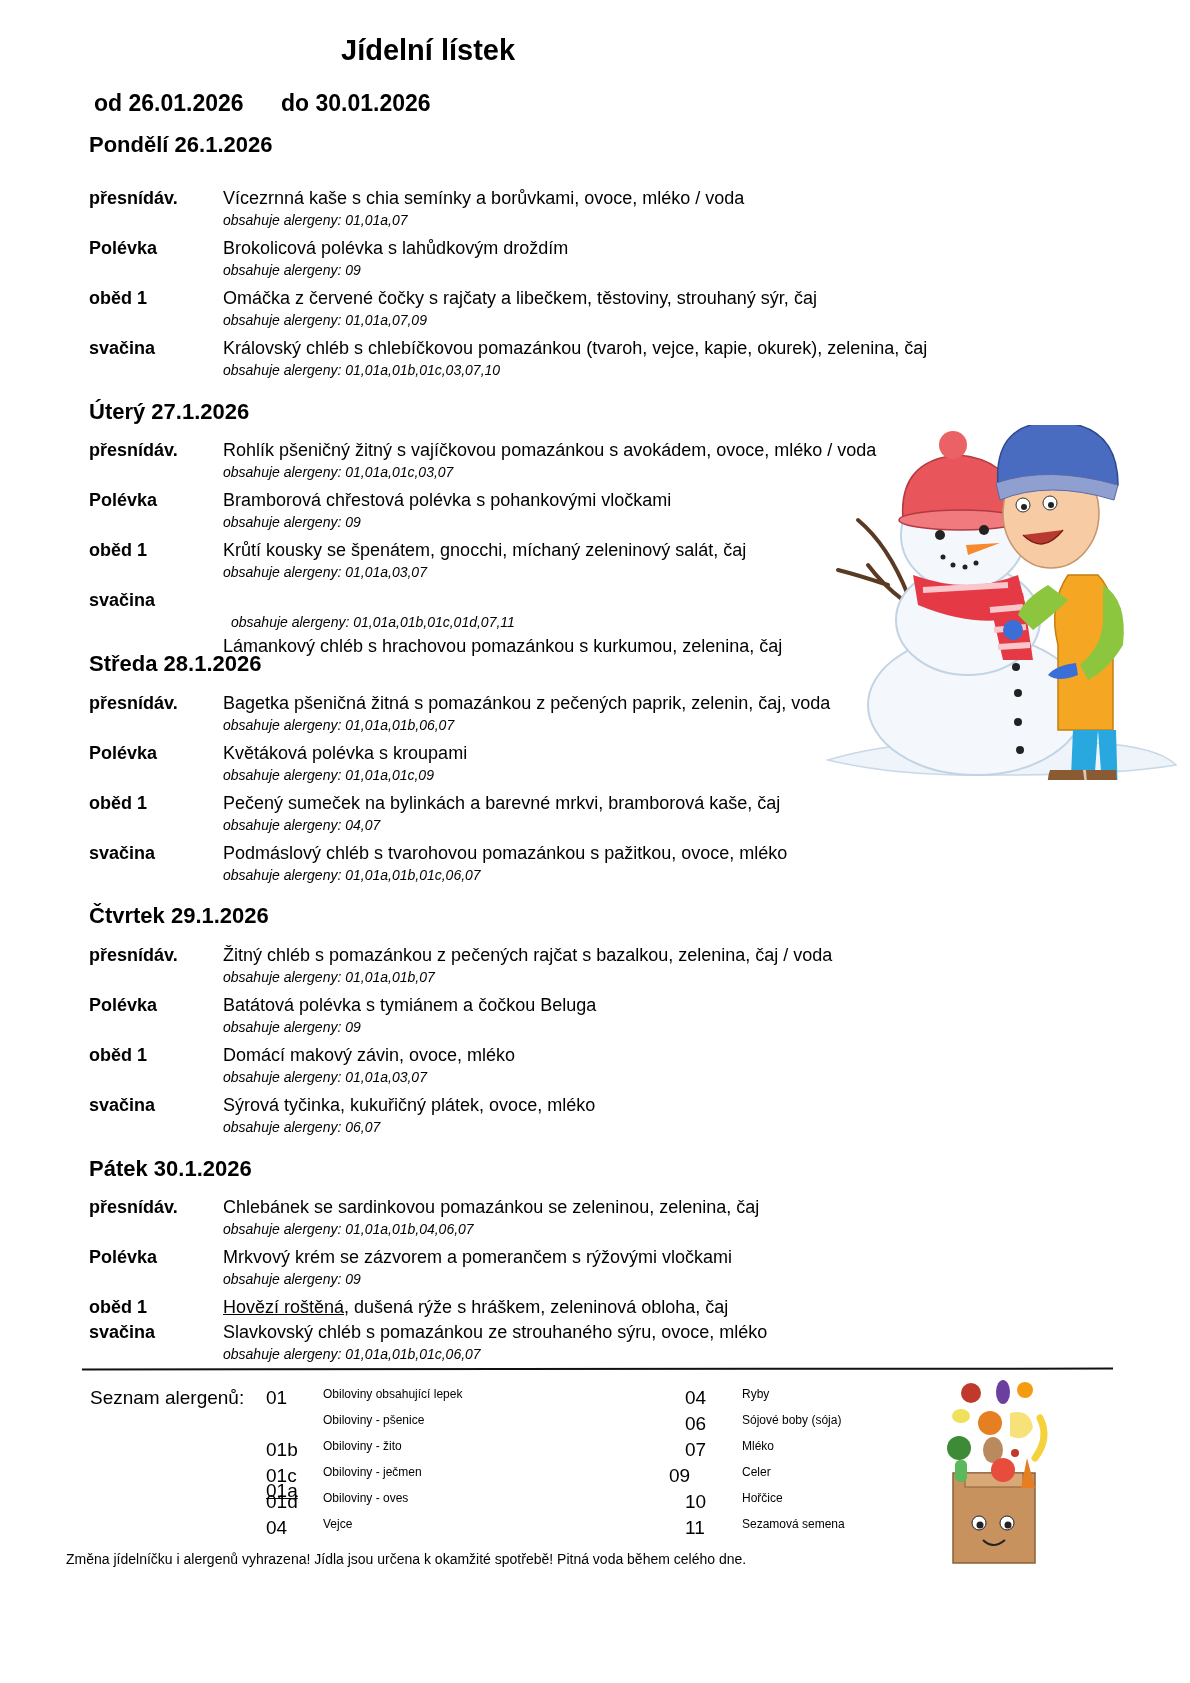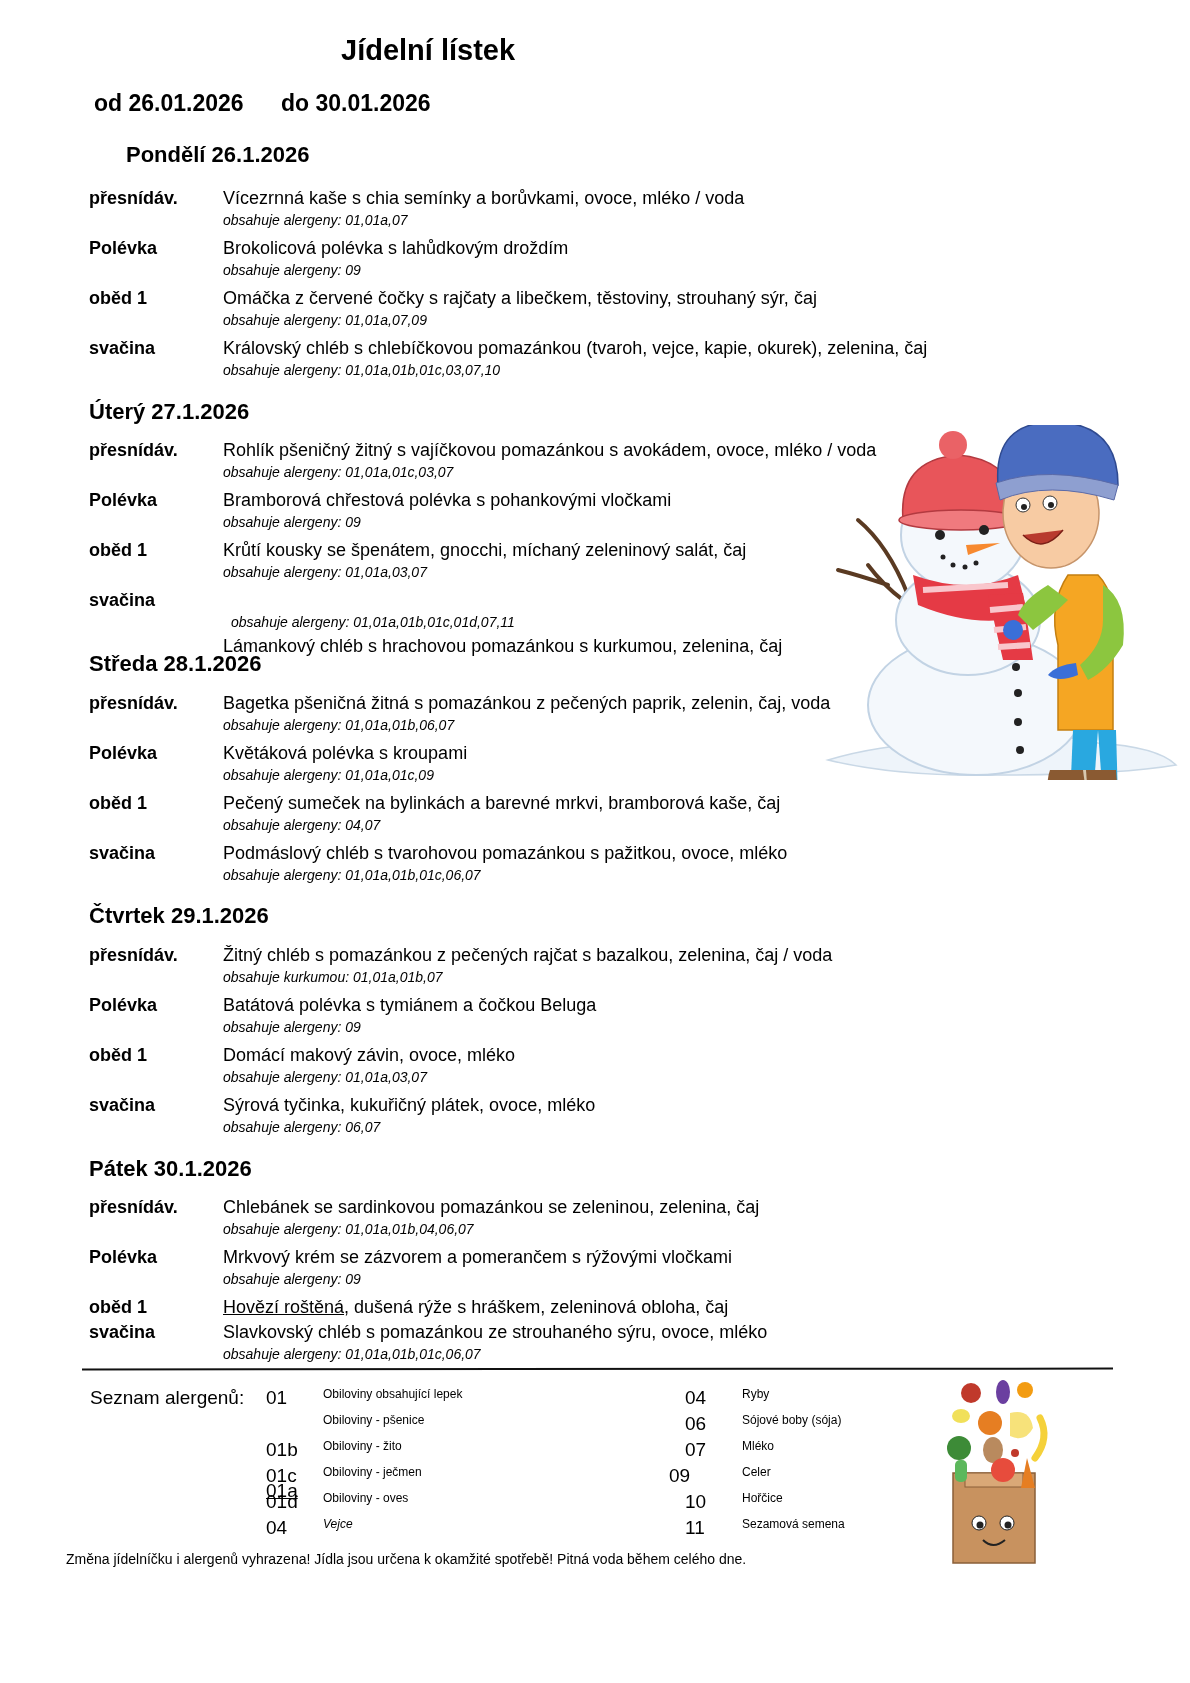--- a/index.html
+++ b/index.html
@@ -20,21 +20,21 @@
     .footer-note { left: 66px; top: 1551px; font-size: 14px; }
     .illus { position: absolute; }
   </style>
 </head>
 <body>
 
 <div class="abs title">Jídelní lístek</div>
 <div class="abs range" style="left:94px;">od 26.01.2026</div>
 <div class="abs range" style="left:281px;">do 30.01.2026</div>
 
-<div class="abs day-heading" style="top:142px;margin-left:37px;">Pondělí 26.1.2026</div>
+<div class="abs day-heading" style="top:132px;">Pondělí 26.1.2026</div>
 <div class="abs meal-label" style="top:188px;">přesnídáv.</div>
 <div class="abs meal-text" style="top:188px;">Vícezrnná kaše s chia semínky a borůvkami, ovoce, mléko / voda</div>
 <div class="abs allergen-line" style="top:212px;">obsahuje alergeny: 01,01a,07</div>
 <div class="abs meal-label" style="top:238px;">Polévka</div>
 <div class="abs meal-text" style="top:238px;">Brokolicová polévka s lahůdkovým droždím</div>
 <div class="abs allergen-line" style="top:262px;">obsahuje alergeny: 09</div>
 <div class="abs meal-label" style="top:288px;">oběd 1</div>
 <div class="abs meal-text" style="top:288px;">Omáčka z červené čočky s rajčaty a libečkem, těstoviny, strouhaný sýr, čaj</div>
 <div class="abs allergen-line" style="top:312px;">obsahuje alergeny: 01,01a,07,09</div>
 <div class="abs meal-label" style="top:338px;">svačina</div>
@@ -65,21 +65,21 @@
 <div class="abs meal-label" style="top:793px;">oběd 1</div>
 <div class="abs meal-text" style="top:793px;">Pečený sumeček na bylinkách a barevné mrkvi, bramborová kaše, čaj</div>
 <div class="abs allergen-line" style="top:817px;">obsahuje alergeny: 04,07</div>
 <div class="abs meal-label" style="top:843px;">svačina</div>
 <div class="abs meal-text" style="top:843px;">Podmáslový chléb s tvarohovou pomazánkou s pažitkou, ovoce, mléko</div>
 <div class="abs allergen-line" style="top:867px;">obsahuje alergeny: 01,01a,01b,01c,06,07</div>
 
 <div class="abs day-heading" style="top:903px;">Čtvrtek 29.1.2026</div>
 <div class="abs meal-label" style="top:945px;">přesnídáv.</div>
 <div class="abs meal-text" style="top:945px;">Žitný chléb s pomazánkou z pečených rajčat s bazalkou, zelenina, čaj / voda</div>
-<div class="abs allergen-line" style="top:969px;">obsahuje kurkumou: 01,01a,01b,07</div>
+<div class="abs allergen-line" style="top:969px;">obsahuje alergeny: 01,01a,01b,07</div>
 <div class="abs meal-label" style="top:995px;">Polévka</div>
 <div class="abs meal-text" style="top:995px;">Batátová polévka s tymiánem a čočkou Beluga</div>
 <div class="abs allergen-line" style="top:1019px;">obsahuje alergeny: 09</div>
 <div class="abs meal-label" style="top:1045px;">oběd 1</div>
 <div class="abs meal-text" style="top:1045px;">Domácí makový závin, ovoce, mléko</div>
 <div class="abs allergen-line" style="top:1069px;">obsahuje alergeny: 01,01a,03,07</div>
 <div class="abs meal-label" style="top:1095px;">svačina</div>
 <div class="abs meal-text" style="top:1095px;">Sýrová tyčinka, kukuřičný plátek, ovoce, mléko</div>
 <div class="abs allergen-line" style="top:1119px;">obsahuje alergeny: 06,07</div>
 
@@ -104,21 +104,21 @@
 <div class="abs legend-name" style="left:323px; top:1387px;">Obiloviny obsahující lepek</div>
 <div class="abs legend-code" style="left:266px; top:1480px;text-decoration:underline;">01a</div>
 <div class="abs legend-name" style="left:323px; top:1413px;">Obiloviny - pšenice</div>
 <div class="abs legend-code" style="left:266px; top:1439px;">01b</div>
 <div class="abs legend-name" style="left:323px; top:1439px;">Obiloviny - žito</div>
 <div class="abs legend-code" style="left:266px; top:1465px;">01c</div>
 <div class="abs legend-name" style="left:323px; top:1465px;">Obiloviny - ječmen</div>
 <div class="abs legend-code" style="left:266px; top:1491px;">01d</div>
 <div class="abs legend-name" style="left:323px; top:1491px;">Obiloviny - oves</div>
 <div class="abs legend-code" style="left:266px; top:1517px;">04</div>
-<div class="abs legend-name" style="left:323px; top:1517px;font-style:italic;">Vejce</div>
+<div class="abs legend-name" style="left:323px; top:1517px;">Vejce</div>
 
 <div class="abs legend-code" style="left:685px; top:1387px;">04</div>
 <div class="abs legend-name" style="left:742px; top:1387px;">Ryby</div>
 <div class="abs legend-code" style="left:685px; top:1413px;">06</div>
 <div class="abs legend-name" style="left:742px; top:1413px;">Sójové boby (sója)</div>
 <div class="abs legend-code" style="left:685px; top:1439px;">07</div>
 <div class="abs legend-name" style="left:742px; top:1439px;">Mléko</div>
 <div class="abs legend-code" style="left:669px; top:1465px;">09</div>
 <div class="abs legend-name" style="left:742px; top:1465px;">Celer</div>
 <div class="abs legend-code" style="left:685px; top:1491px;">10</div>

